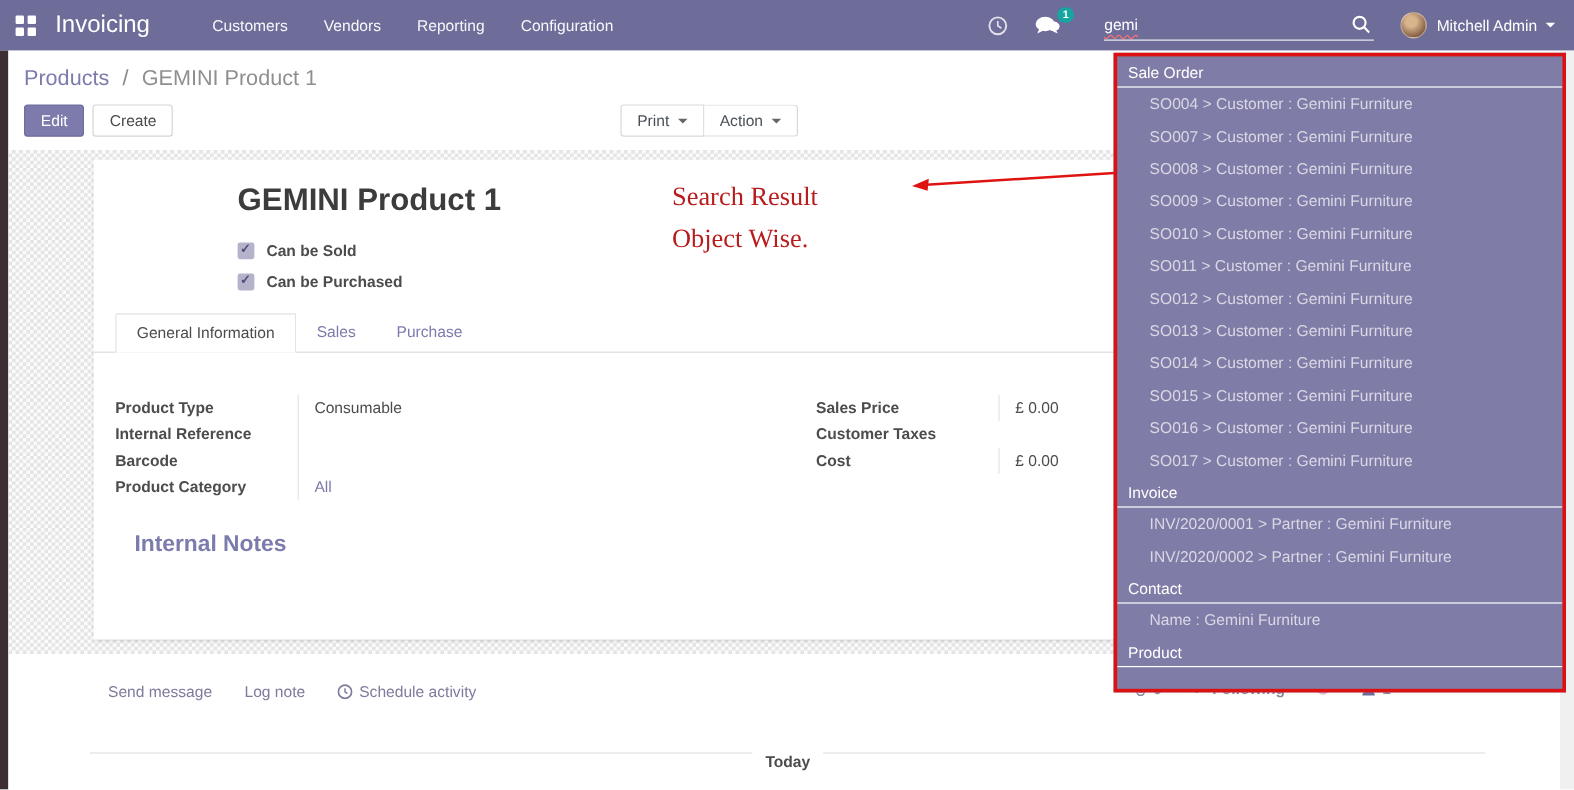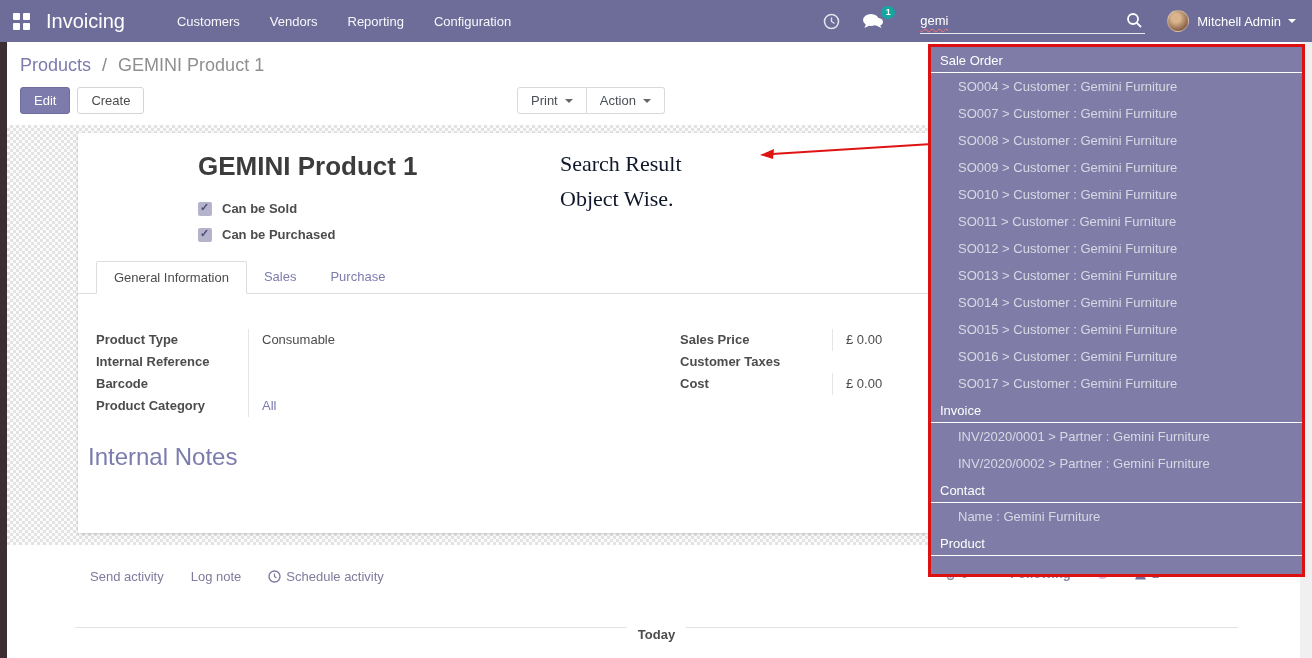--- a/index.html
+++ b/index.html
@@ -93,26 +93,26 @@
   .fields-left  { position:absolute; left:18px;  top:196px; width:430px; }
   .fields-right { position:absolute; left:572px; top:196px; width:310px;margin-left:30px; }
   .frow { display:flex; }
   .flabel { width:152px; font-size:13px; font-weight:bold; color:#4c4c4c; padding:3px 0 4px; }
   .fvalue { flex:1; border-left:1px solid #e5e5e5; padding:3px 0 4px 13px;
     font-size:13px; color:#4c4c4c; min-height:20px; }
   .fvalue.link { color:#7c7bad; cursor:pointer; }
   .pill { display:inline-block; border:1px solid #979797; border-radius:10px;
     padding:0 8px; font-size:12px; color:#555; line-height:17px; }
 
-  .notes-heading { position:absolute; left:10px; top:310px;
-    font-size:24px; font-weight:normal; color:#7c7bad; }
+  .notes-heading { position:absolute; left:34px; top:310px;
+    font-size:19px; font-weight:bold; color:#7c7bad; }
 
   
   .annotation { position:absolute; left:560px; top:146px; z-index:15;
-    font-family:"Liberation Serif", serif; font-size:22px; color:#0f172a; line-height:35px; }
+    font-family:"Liberation Serif", serif; font-size:22px; color:#b91c1c; line-height:35px; }
   .arrow-svg { position:absolute; left:756px; top:138px; z-index:15; }
 
   
   .chatter { position:absolute; left:7px; top:545px; width:1293px; height:113px; background:#fff; }
   .chatter-links { position:absolute; left:83px; top:24px; display:flex; gap:27px;
     font-size:13px; color:#7e7b9d; align-items:center; }
   .chatter-links span { cursor:pointer; display:flex; align-items:center; gap:5px; }
   .today-divider { position:absolute; left:68px; right:62px; top:82px;
     display:flex; }
   .today-divider .line { flex:1; height:1px; background:#e2e2e2; }
@@ -260,21 +260,21 @@
   <div>Search Result</div>
   <div>Object Wise.</div>
 </div>
 <svg class="arrow-svg" width="182" height="26" viewBox="0 0 182 26">
   <line x1="176" y1="6" x2="16" y2="16" stroke="#e01313" stroke-width="2"></line>
   <polygon points="4,17 18,11 17,21" fill="#e01313"></polygon>
 </svg>
 
 <div class="chatter">
   <div class="chatter-links">
-    <span>Send activity</span>
+    <span>Send message</span>
     <span>Log note</span>
     <span>
       <svg width="13" height="13" viewBox="0 0 13 13">
           <circle cx="6.5" cy="6.5" r="5.5" fill="none" stroke="#7e7b9d" stroke-width="1.4"></circle>
           <path d="M6.5 3.5v3l2 1.5" fill="none" stroke="#7e7b9d" stroke-width="1.2"></path>
         </svg>
       <span>Schedule activity</span>
     </span>
   </div>
   <div class="today-divider">

